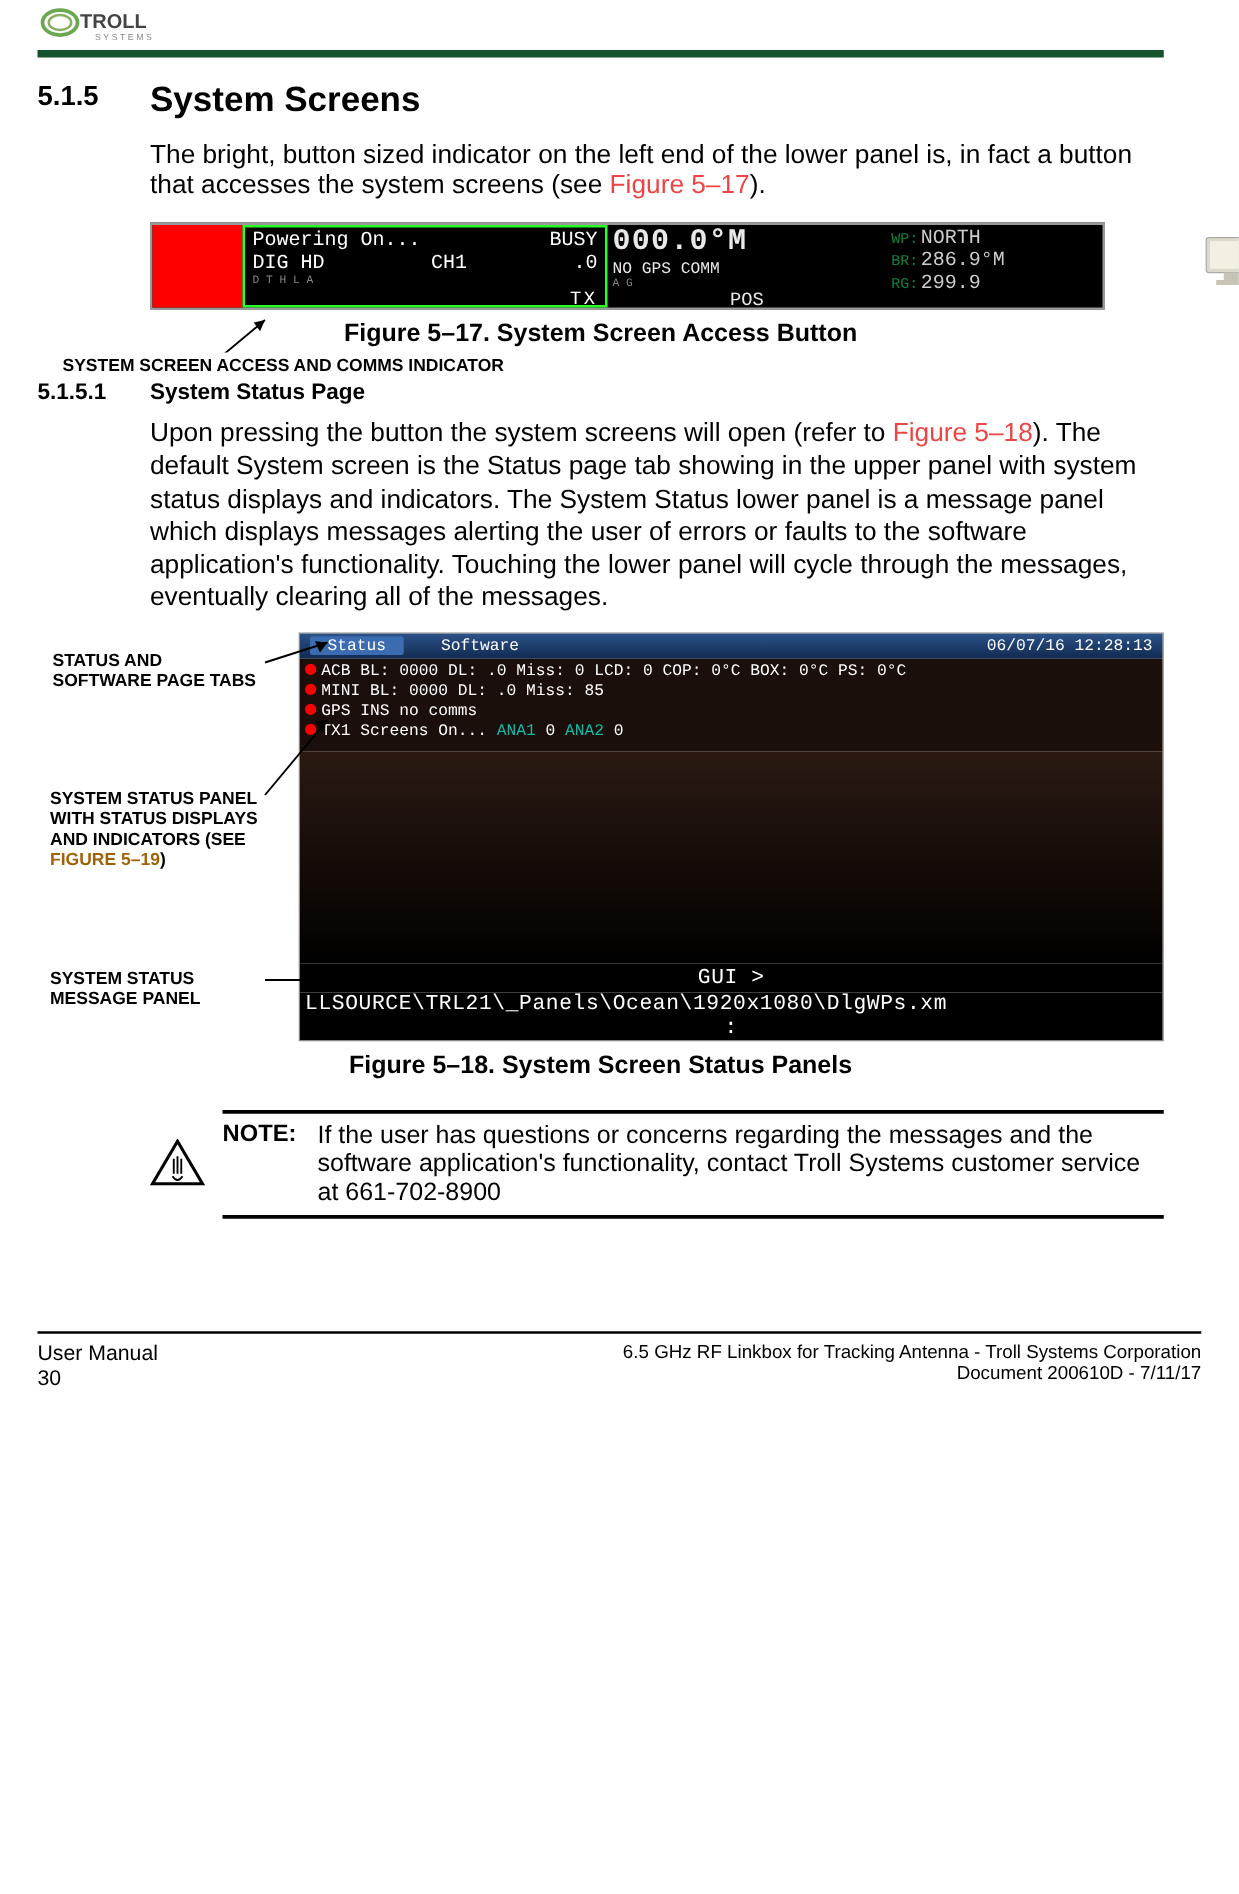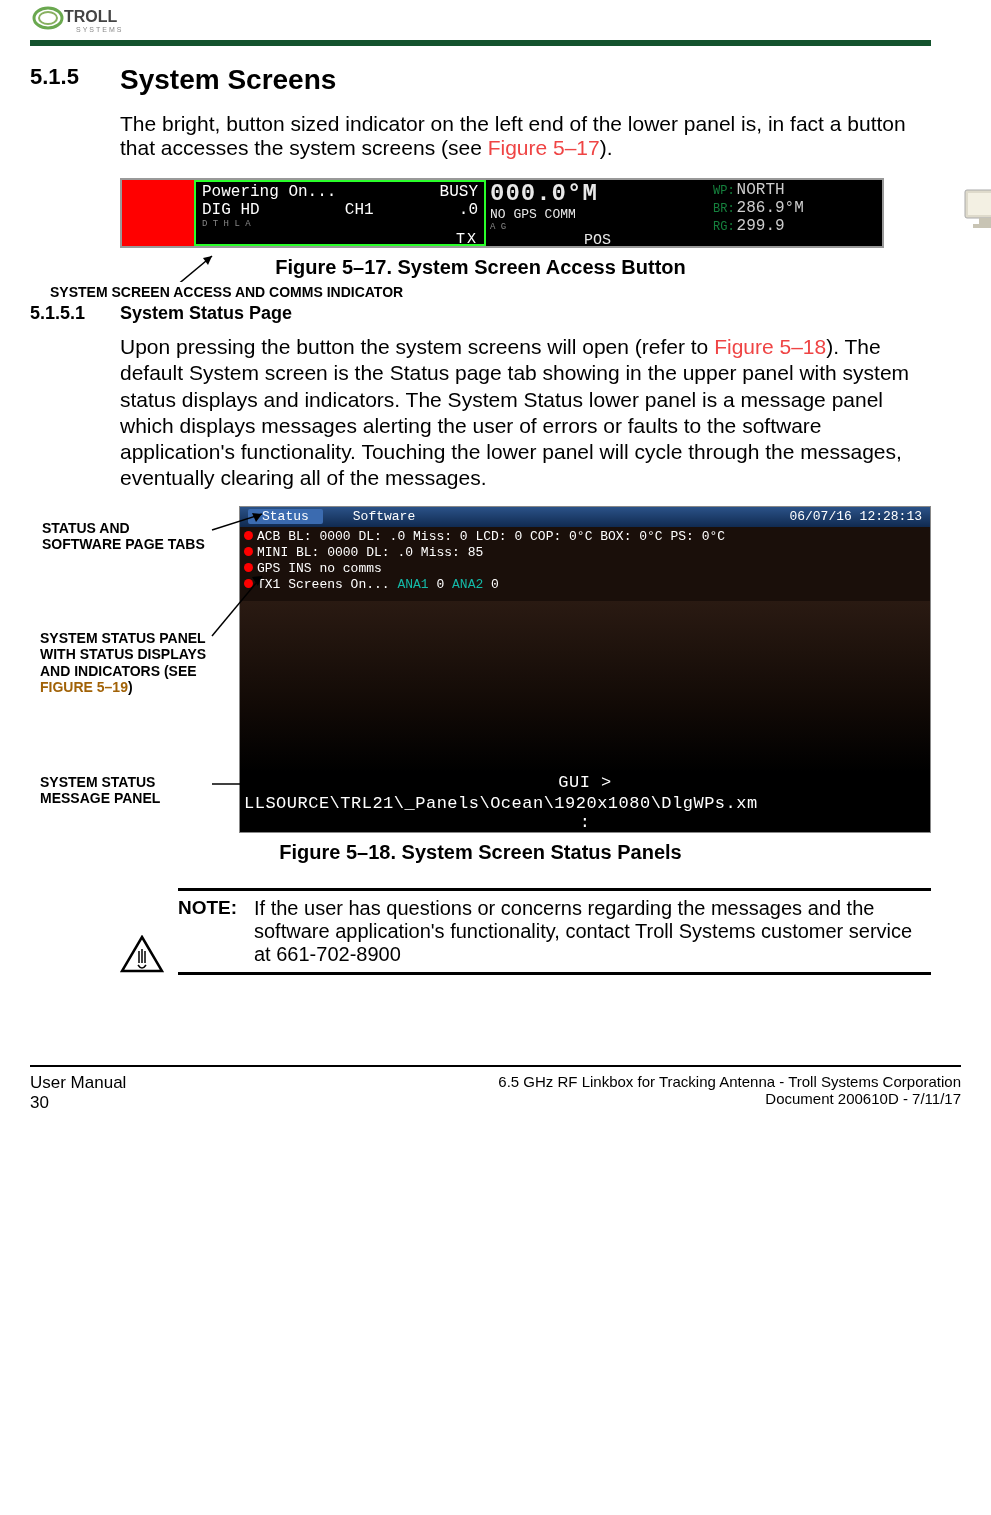--- a/index.html
+++ b/index.html
@@ -92,21 +92,21 @@
   .tabbar .tabs { display:flex; gap:30px;}
   .tabbar .active { background:#3b6bb0; padding:0 14px; border-radius:2px;}
   .datapanel { background:#1a0f0a; padding:2px 4px; font-size:13px; line-height:1.25; height:70px; overflow:hidden;}
   .datapanel .dot { display:inline-block; width:9px;height:9px;border-radius:50%; background:#f00; margin-right:4px;}
   .greentxt{ color:#14b8a6;}
   .img-area { height:170px; background: linear-gradient(#2a1a12, #120a06 60%, #000);}
   .gui-bar { background:#000; text-align:center; font-size:17px; padding:2px 0; letter-spacing:0.5px;}
   .msg-bar { background:#000; font-size:17px; padding:0 4px; letter-spacing:0.5px; text-align:center;}
 
   
-  .note-wrap { display:flex; margin:24px 0 0 90px; align-items:flex-end; gap:14px;}
+  .note-wrap { display:flex; margin:24px 0 0 90px; align-items:center; gap:14px;}
   .note-icon { width:44px; height:40px; flex-shrink:0;}
   .note-body { border-top:3px solid #000; border-bottom:3px solid #000; padding:6px 0; flex:1; display:flex;}
   .note-lbl { font-weight:bold; font-size:19px; width:76px;}
   .note-text { font-size:20px; flex:1; }
 
   
   .ftr { border-top:2px solid #000; margin: 90px 30px 0 30px; display:flex; justify-content:space-between; padding:6px 0 10px 0;}
   .ftr-left { font-size:17px; }
   .ftr-left .ln2 { font-size:17px;}
   .ftr-right { text-align:right; font-size:15px;}

